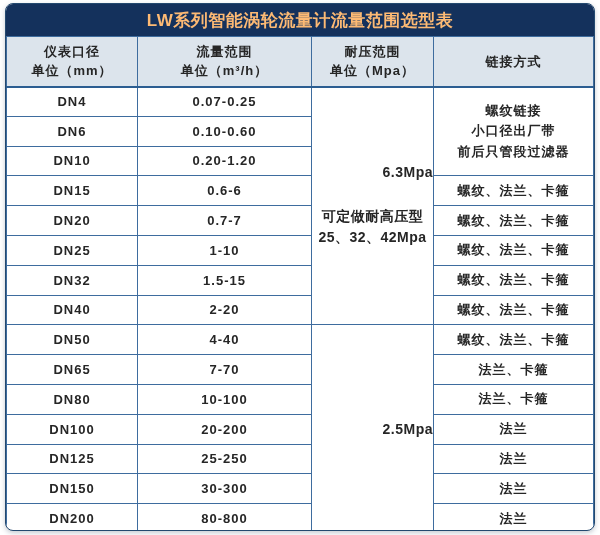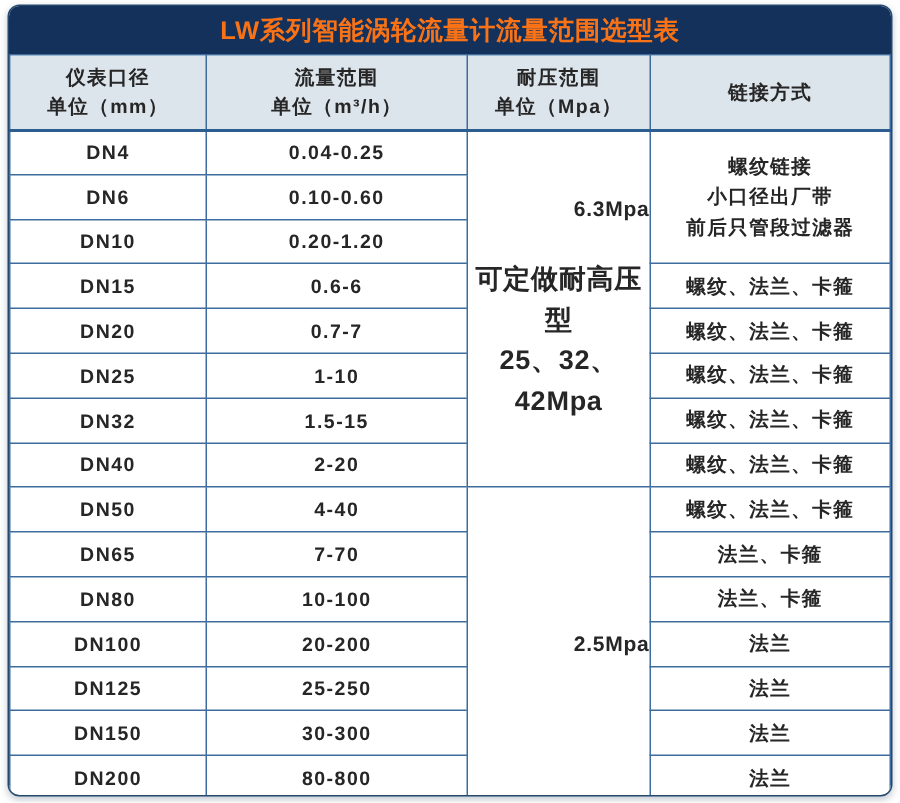--- a/index.html
+++ b/index.html
@@ -14,21 +14,21 @@
     width: 590px; height: 528px;
     border: 1.5px solid #24496f;
     border-radius: 8px;
     overflow: hidden;
     background: #ffffff;
     box-shadow: 0 2px 5px rgba(30, 50, 80, 0.25);
   }
   .title-bar {
     height: 32px;
     background: #14315c;
-    color: #f97316;
+    color: #fdba74;
     font-size: 17px;
     font-weight: bold;
     letter-spacing: 0.5px;
     display: flex; align-items: center; justify-content: center;
   }
   table.sel-table {
     width: 100%;
     border-collapse: collapse;
     table-layout: fixed;
   }
@@ -63,21 +63,21 @@
   .conn-merged { line-height: 1.55; }
   .pressure-cell { background: #ffffff; }
   .pressure-value {
     font-size: 14px;
     font-weight: bold;
     letter-spacing: 0.5px;
     text-align: right;
   }
   .pressure-note {
     margin-top: 26px;
-    font-size: 18px;
+    font-size: 14px;
     font-weight: bold;
     line-height: 1.5;
     letter-spacing: 0.5px;
   }
 </style>
 </head>
 <body>
 
 <div class="page">
   <div class="card">
@@ -106,21 +106,21 @@
             <div>单位（Mpa）</div>
           </th>
           <th>
             <div>链接方式</div>
           </th>
         </tr>
       </thead>
       <tbody>
         <tr>
           <td class="dn-cell">DN4</td>
-          <td class="flow-cell">0.04-0.25</td>
+          <td class="flow-cell">0.07-0.25</td>
           <td class="pressure-cell" rowspan="8">
             <div class="pressure-value">6.3Mpa</div>
             <div class="pressure-note">
               <div>可定做耐高压型</div>
               <div>25、32、42Mpa</div>
             </div>
           </td>
           <td class="conn-cell conn-merged" rowspan="3">
             <div>螺纹链接</div>
             <div>小口径出厂带</div>

